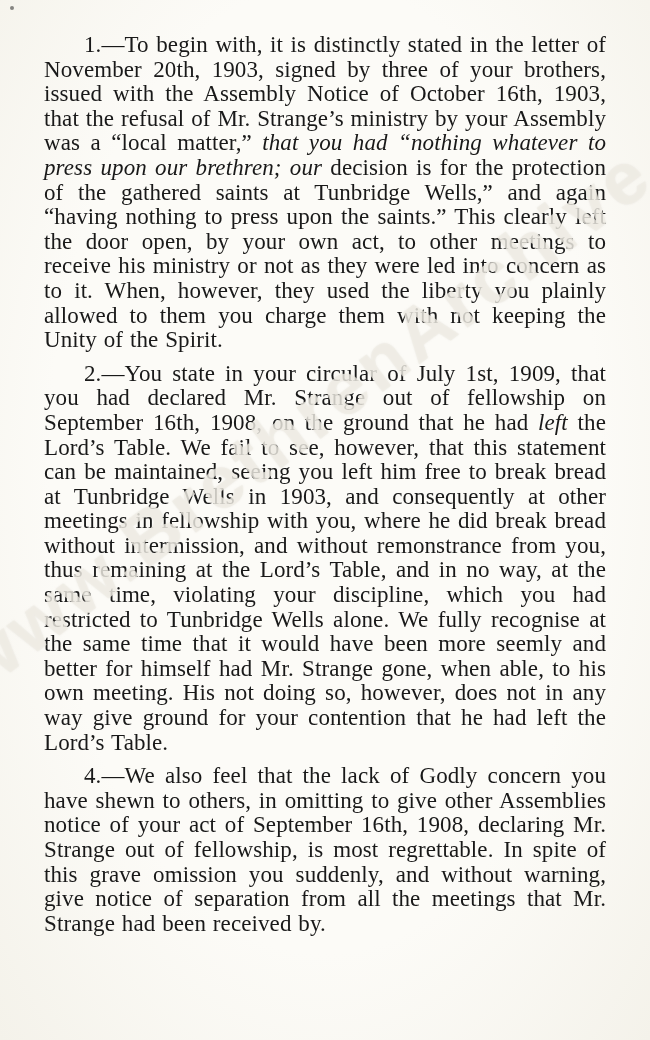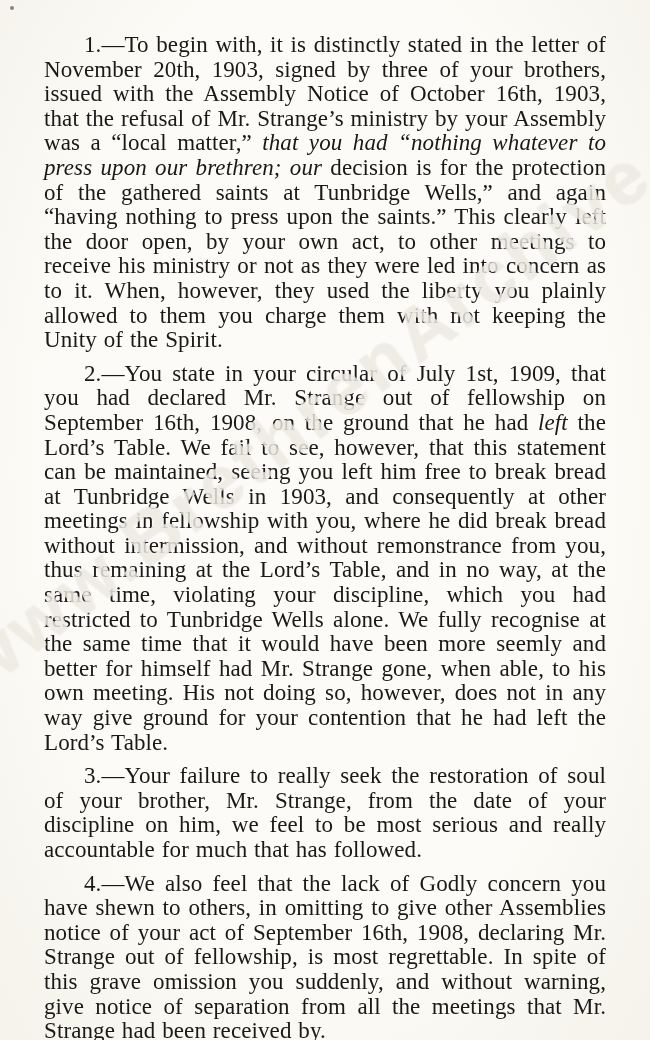--- a/index.html
+++ b/index.html
@@ -66,16 +66,15 @@
 </style>
 </head>
 <body>
 
 <div class="page">
   <div class="speck"></div>
   <div class="watermark">www.BrethrenArchive.org</div>
   <div class="text-block" id="paragraphs">
       <p class="para"><span>1.—To begin with, it is distinctly stated in the letter of November 20th, 1903, signed by three of your brothers, issued with the Assembly Notice of October 16th, 1903, that the refusal of Mr. Strange’s ministry by your Assembly was a “local matter,” </span><span class="it">that you had “nothing whatever to press upon our brethren; our </span><span>decision is for the protection of the gathered saints at Tunbridge Wells,” and again “having nothing to press upon the saints.”  This clearly left the door open, by your own act, to other meetings to receive his ministry or not as they were led into concern as to it.  When, however, they used the liberty you plainly allowed to them you charge them with not keeping the Unity of the Spirit.</span></p>
       <p class="para"><span>2.—You state in your circular of July 1st, 1909, that you had declared Mr. Strange out of fellowship on September 16th, 1908, on the ground that he had </span><span class="it">left</span><span> the Lord’s Table.  We fail to see, however, that this statement can be maintained, seeing you left him free to break bread at Tunbridge Wells in 1903, and consequently at other meetings in fellowship with you, where he did break bread without intermission, and without remonstrance from you, thus remaining at the Lord’s Table, and in no way, at the same time, violating your discipline, which you had restricted to Tunbridge Wells alone.  We fully recognise at the same time that it would have been more seemly and better for himself had Mr. Strange gone, when able, to his own meeting.  His not doing so, however, does not in any way give ground for your contention that he had left the Lord’s Table.</span></p>
-      <p class="para"><span>3.—Your failure to really seek the restoration of soul of your brother, Mr. Strange, from the date of your discipline on him, we feel to be most serious and really accountable for much that has followed.</span></p>
       <p class="para"><span>4.—We also feel that the lack of Godly concern you have shewn to others, in omitting to give other Assemblies notice of your act of September 16th, 1908, declaring Mr. Strange out of fellowship, is most regrettable.  In spite of this grave omission you suddenly, and without warning, give notice of separation from all the meetings that Mr. Strange had been received by.</span></p>
     </div>
 </div>
 
 </body></html>

